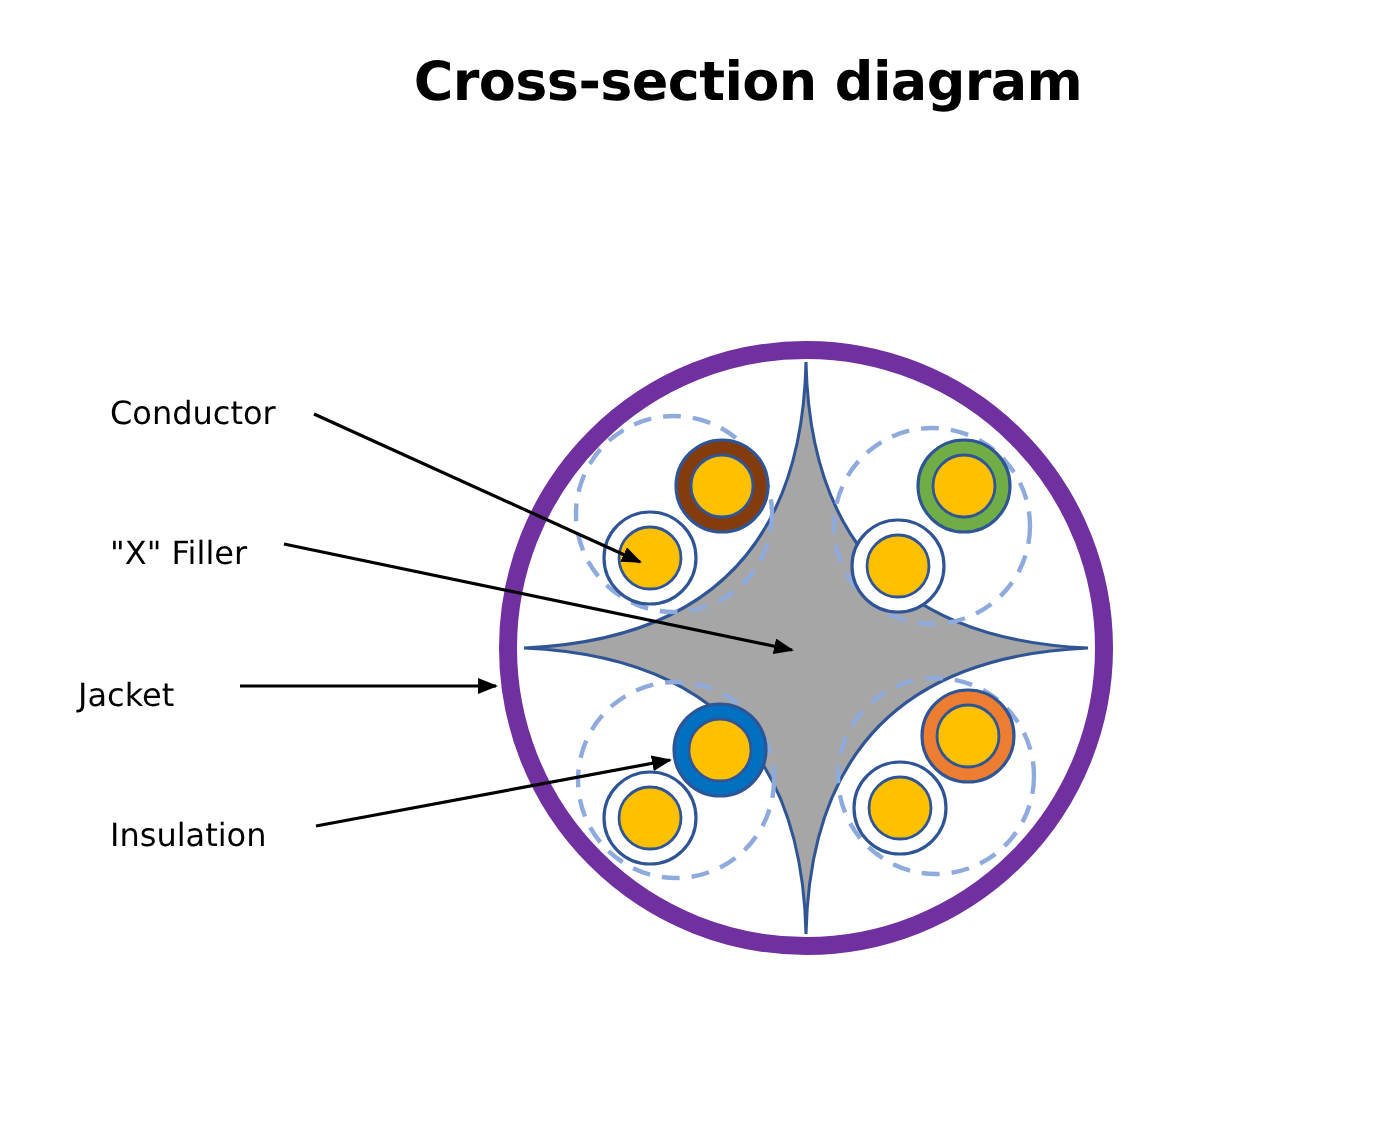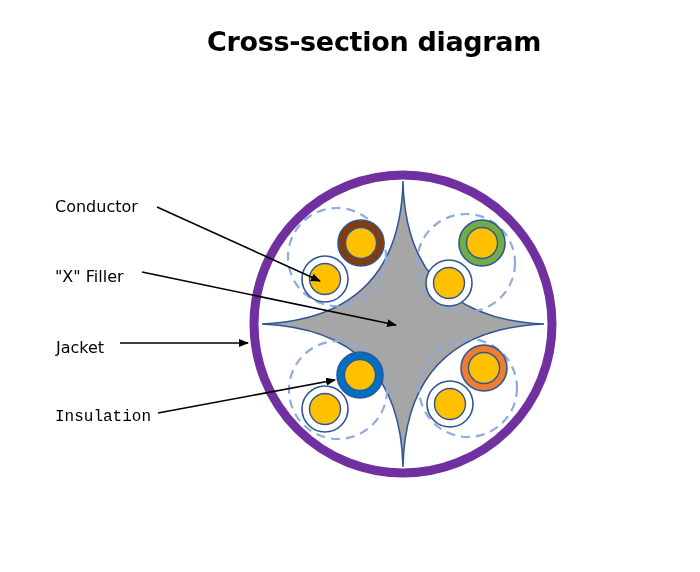--- a/index.html
+++ b/index.html
@@ -8,22 +8,22 @@
   .label { position: absolute; font-size: 16px; color: #000; font-family: "DejaVu Sans", sans-serif; }
   svg { position: absolute; left: 0; top: 0; }
 </style>
 </head>
 <body>
 
 <div id="title">Cross-section diagram</div>
 
 <div class="label" style="left:55px; top:197px;">Conductor</div>
 <div class="label" style="left:55px; top:267px;">"X" Filler</div>
-<div class="label" style="left:56px; top:338px;">Jacket</div>
-<div class="label" style="left:55px; top:408px;font-family:Liberation Mono, monospace;">Insulation</div>
+<div class="label" style="left:39px; top:338px;">Jacket</div>
+<div class="label" style="left:55px; top:408px;">Insulation</div>
 
 <svg id="diagram" width="700" height="572" viewBox="0 0 700 572">
   <defs>
     <marker id="arrowhead" markerWidth="10" markerHeight="8" refX="9" refY="4" orient="auto" markerUnits="userSpaceOnUse">
       <path d="M0,0 L10,4 L0,8 Z" fill="#000"></path>
     </marker>
   </defs>
 
   <circle cx="403" cy="324" r="148" fill="#ffffff"></circle>
 

